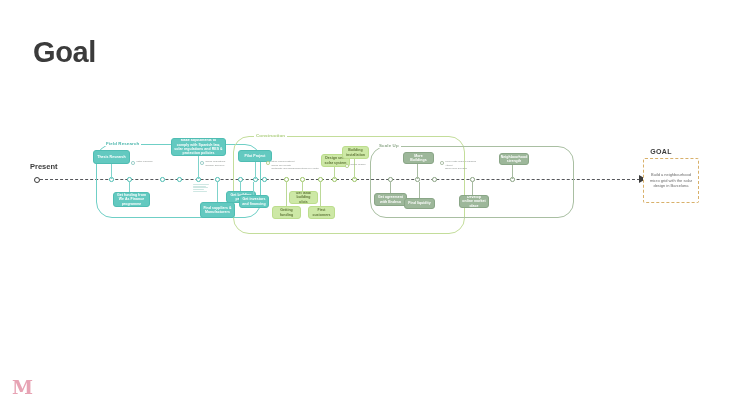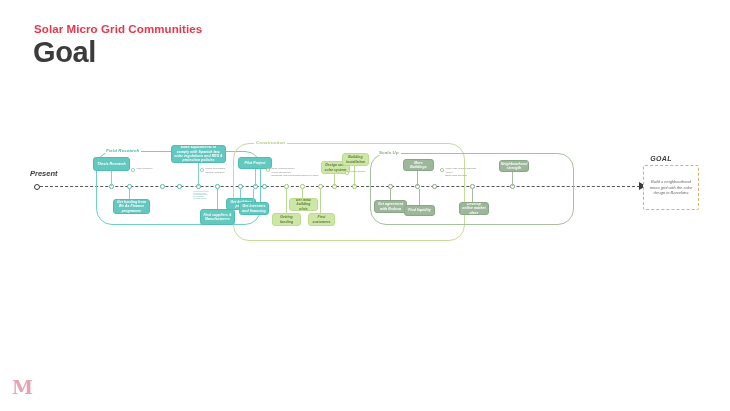--- a/index.html
+++ b/index.html
@@ -21,21 +21,21 @@
   }
 
   
   .logo{
     position:absolute;left:12px;bottom:14px;
     font-size:19px;font-weight:bold;color:#e7a3b4;
     font-family:"DejaVu Serif",serif;line-height:1;
   }
 
   
-  .canvas{position:absolute;left:0;top:127px;width:730px;height:150px;font-style:italic;}
+  .canvas{position:absolute;left:0;top:120px;width:730px;height:150px;}
 
   
   .present-label{
     position:absolute;left:30px;top:42px;
     font-size:7.5px;font-weight:bold;color:#3b3b3b;
   }
   .start-node{
     position:absolute;left:34px;top:57px;width:6px;height:6px;
     border:1.3px solid #3b3b3b;border-radius:50%;background:#fff;
     box-sizing:border-box;
@@ -124,21 +124,20 @@
   }
   .goal-text{
     font-size:4px;line-height:1.45;color:#6a6a6a;text-align:center;
   }
 </style>
 </head>
 <body>
 
 <div class="slide">
 
-  <div class="eyebrow">Solar Micro Grid Communities</div>
   <div class="title">Goal</div>
 
   <div class="canvas">
 
     <div class="present-label">Present</div>
     <div class="start-node"></div>
     <div class="axis"></div>
     <div class="axis-arrow"></div>
 
     <div class="group g-field" style="left:96px;top:24px;width:165px;height:74px;"></div>

